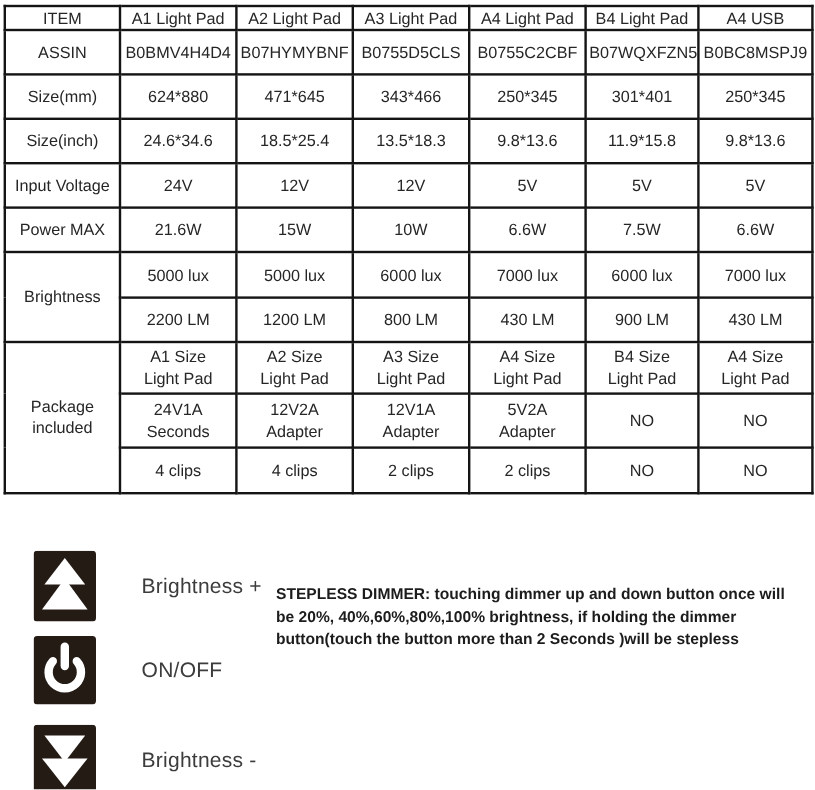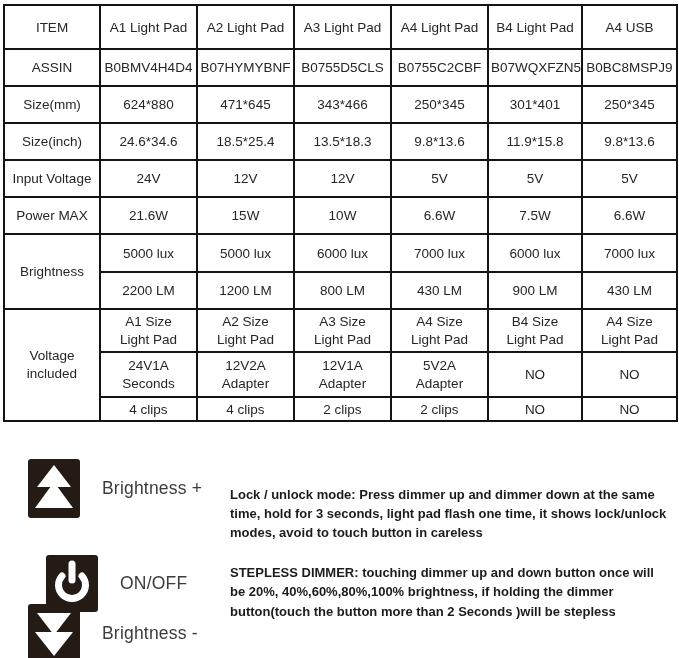--- a/index.html
+++ b/index.html
@@ -13,21 +13,21 @@
     color:#262626;font-size:13.5px;
   }
   table.spec td{
     border:2px solid #141414;
     text-align:center;vertical-align:middle;
     padding:0 2px;overflow:hidden;
   }
   .preline{white-space:pre-line;line-height:1.3;margin-left:18px;}
 
   
-  .ctrl-row{position:absolute;left:28px;display:flex;align-items:center;gap:22px;}
+  .ctrl-row{position:absolute;left:28px;display:flex;align-items:center;gap:38px;}
   .ctrl-row .icon{display:block;line-height:0;}
   .ctrl-label{font-size:17.5px;color:#3c3c3c;letter-spacing:.2px;white-space:nowrap;}
 
   .notes{
     position:absolute;left:230px;top:485px;width:442px;
     color:#1c1c1c;font-weight:bold;font-size:13px;line-height:1.47;
   }
   .notes p{margin:0 0 21px 0;}
 </style>
 </head>
@@ -39,21 +39,21 @@
     <colgroup>
       <col style="width:96px">
         <col style="width:97px">
         <col style="width:97px">
       <col style="width:97px">
         <col style="width:97px">
         <col style="width:94px">
         <col style="width:95px">
     </colgroup>
     <tbody>
-      <tr style="height:44px">
+      <tr style="height:20px">
         <td>ITEM</td>
         <td>A1 Light Pad</td>
         <td>A2 Light Pad</td>
         <td>A3 Light Pad</td>
         <td>A4 Light Pad</td>
         <td>B4 Light Pad</td>
         <td>A4  USB</td>
       </tr>
       <tr style="height:37px">
         <td>ASSIN</td>
@@ -111,21 +111,21 @@
       </tr>
       <tr style="height:37px">
         <td>2200 LM</td>
         <td>1200 LM</td>
         <td>800 LM</td>
         <td>430 LM</td>
         <td>900 LM</td>
         <td>430 LM</td>
       </tr>
       <tr style="height:43px">
-        <td rowspan="3" class="preline">Voltage
+        <td rowspan="3" class="preline">Package
 included</td>
         <td class="preline">A1 Size
 Light Pad</td>
         <td class="preline">A2 Size
 Light Pad</td>
         <td class="preline">A3 Size
 Light Pad</td>
         <td class="preline">A4 Size
 Light Pad</td>
         <td class="preline">B4 Size
@@ -138,21 +138,21 @@
 Seconds</td>
         <td class="preline">12V2A
 Adapter</td>
         <td class="preline">12V1A
 Adapter</td>
         <td class="preline">5V2A
 Adapter</td>
         <td class="preline">NO</td>
         <td class="preline">NO</td>
       </tr>
-      <tr style="height:24px">
+      <tr style="height:38px">
         <td>4 clips</td>
         <td>4 clips</td>
         <td>2 clips</td>
         <td>2 clips</td>
         <td>NO</td>
         <td>NO</td>
       </tr>
     </tbody>
   </table>
 
@@ -160,21 +160,21 @@
     <span class="icon">
       <svg width="52" height="59" viewBox="0 0 52 59">
         <rect x="0" y="0" width="52" height="59" rx="3" fill="#251b15"></rect>
         <polygon points="26,6 43,28 9,28" fill="#ffffff"></polygon>
         <polygon points="26,23 45,49 7,49" fill="#ffffff"></polygon>
       </svg>
     </span>
     <span class="ctrl-label">Brightness +</span>
   </div>
 
-  <div class="ctrl-row" style="top:555px;margin-left:18px;">
+  <div class="ctrl-row" style="top:530px;">
     <span class="icon">
       <svg width="52" height="57" viewBox="0 0 52 57">
         <rect x="0" y="0" width="52" height="57" rx="3" fill="#251b15"></rect>
         <path d="M16 21 A 13.5 13.5 0 1 0 36 21" fill="none" stroke="#ffffff" stroke-width="7" stroke-linecap="round"></path>
         <line x1="26" y1="9" x2="26" y2="25" stroke="#ffffff" stroke-width="7" stroke-linecap="round"></line>
       </svg>
     </span>
     <span class="ctrl-label">ON/OFF</span>
   </div>
 
@@ -183,17 +183,16 @@
       <svg width="52" height="59" viewBox="0 0 52 59">
         <rect x="0" y="0" width="52" height="59" rx="3" fill="#251b15"></rect>
         <polygon points="9,9 43,9 26,31" fill="#ffffff"></polygon>
         <polygon points="7,28 45,28 26,52" fill="#ffffff"></polygon>
       </svg>
     </span>
     <span class="ctrl-label">Brightness -</span>
   </div>
 
   <div class="notes">
-    <p>Lock / unlock mode: Press dimmer up and dimmer down at the same time, hold for 3 seconds, light pad flash one time, it shows lock/unlock modes, avoid to touch button in careless</p>
     <p>STEPLESS DIMMER: touching dimmer up and down button once will be 20%, 40%,60%,80%,100% brightness, if holding the dimmer button(touch the button more than 2 Seconds )will be stepless</p>
   </div>
 
 </div>
 
 </body></html>

